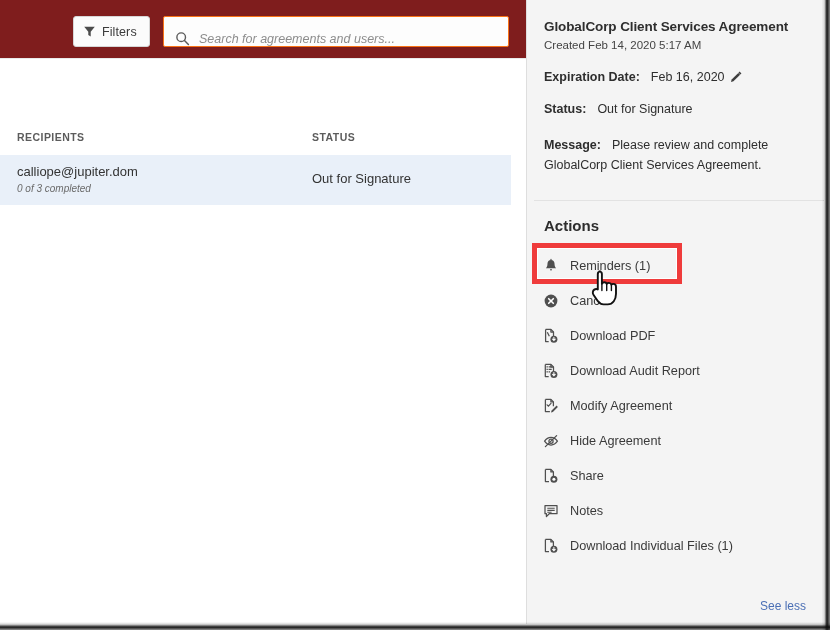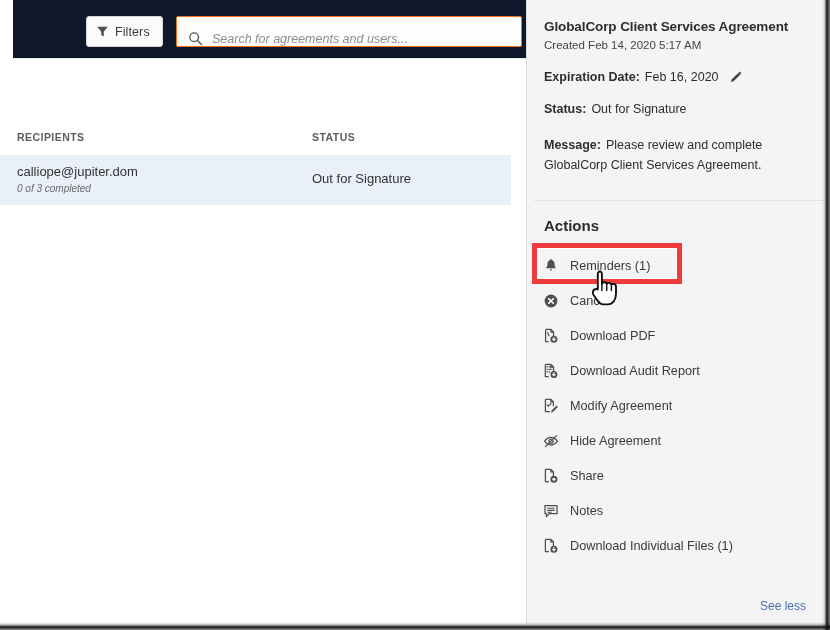--- a/index.html
+++ b/index.html
@@ -22,23 +22,22 @@
     position: absolute;
     left: 0; top: 0;
     width: 526px; height: 630px;
     background: #ffffff;
   }
 
   #toolbar {
     position: absolute;
     left: 0; top: 0;
     width: 526px; height: 59px;
-    background: #0f172a;
+    background: #7f1d1d;
     border-bottom: 1px solid #eaeaea;
-    margin-left: 13px;
   }
   #filters-button {
     position: absolute;
     left: 73px; top: 16px;
     width: 77px; height: 31px;
     background: #fbfbfb;
     border: 1px solid #d6d6d6;
     border-radius: 3px;
     display: flex; align-items: center;
     cursor: pointer;
@@ -148,21 +147,21 @@
     color: #444444;
   }
   .kv {
     position: absolute;
     left: 17px;
     font-size: 12.5px;
     color: #2e2e2e;
     white-space: nowrap;
   }
   .kv .k { font-weight: bold; }
-  .kv .v { font-weight: 400; margin-left: 5px; }
+  .kv .v { font-weight: 400; margin-left: 11px; }
   #kv-exp  { top: 70px; }
   #kv-stat { top: 102px; }
   #kv-msg  { top: 135px; left: 17px; width: 262px; white-space: normal; line-height: 20px; }
   #pencil-icon {
     position: absolute;
     left: 728px; top: 70px;
     line-height: 0;
     cursor: pointer;
   }
 

